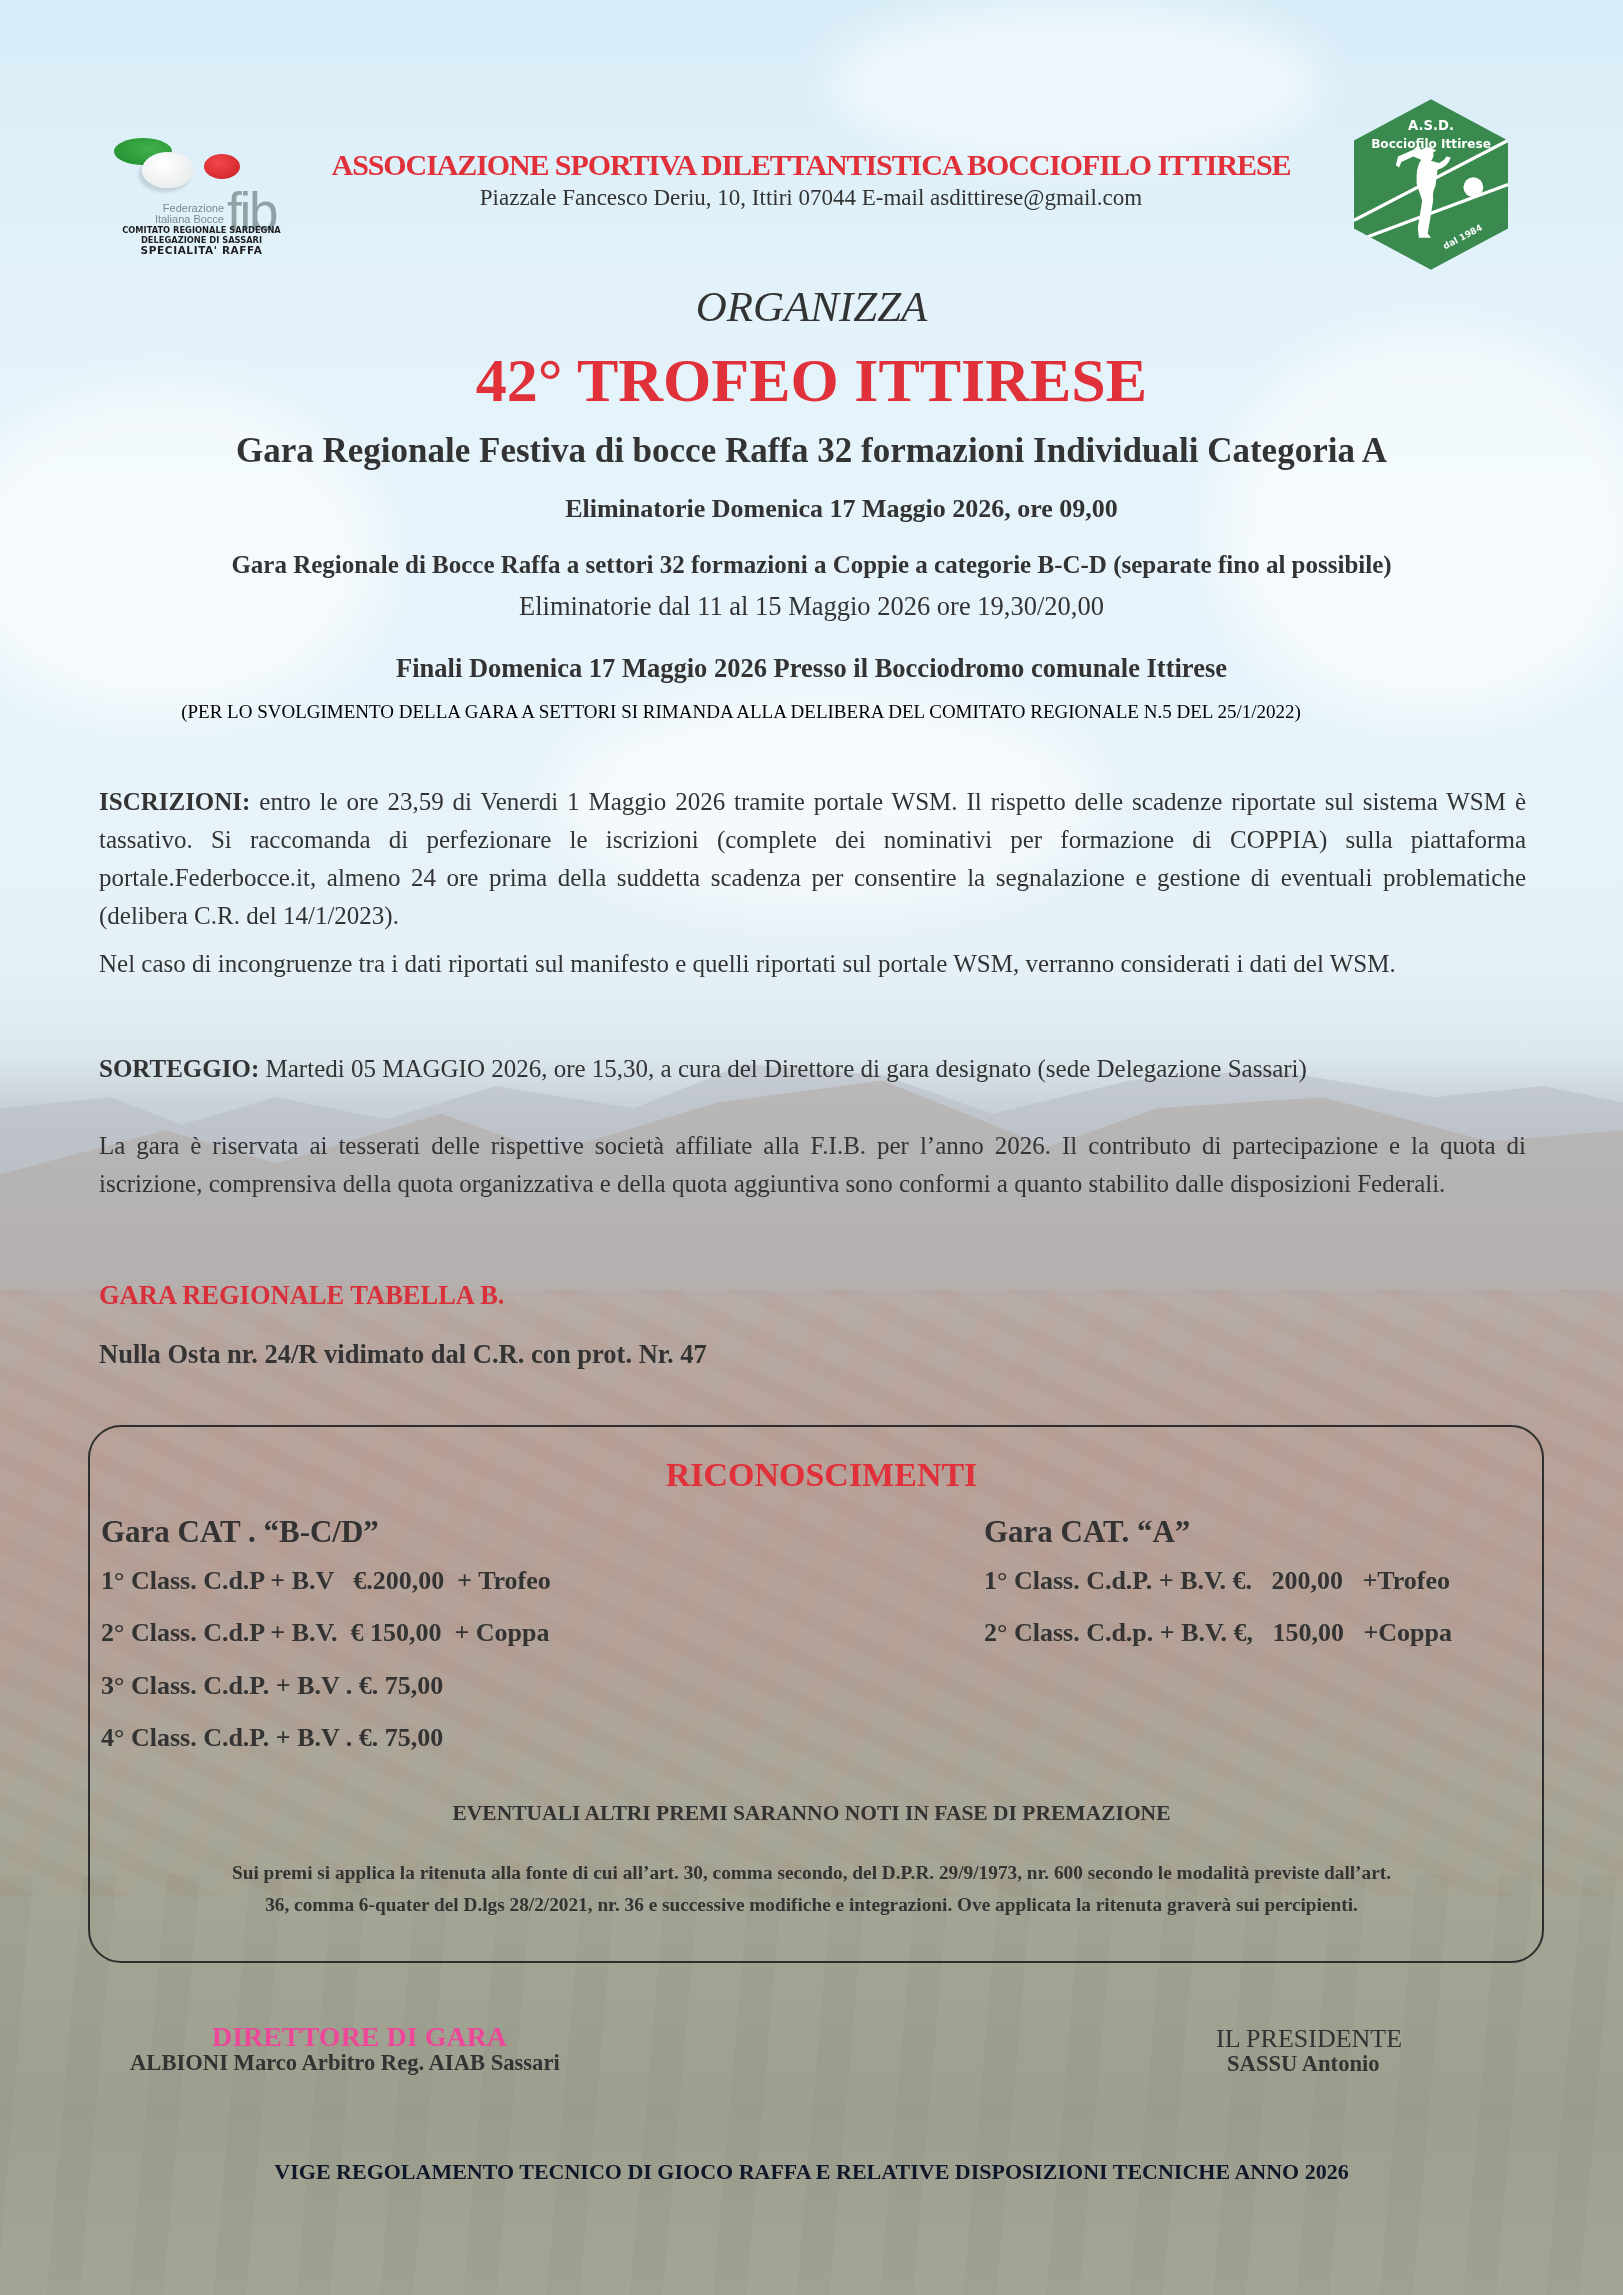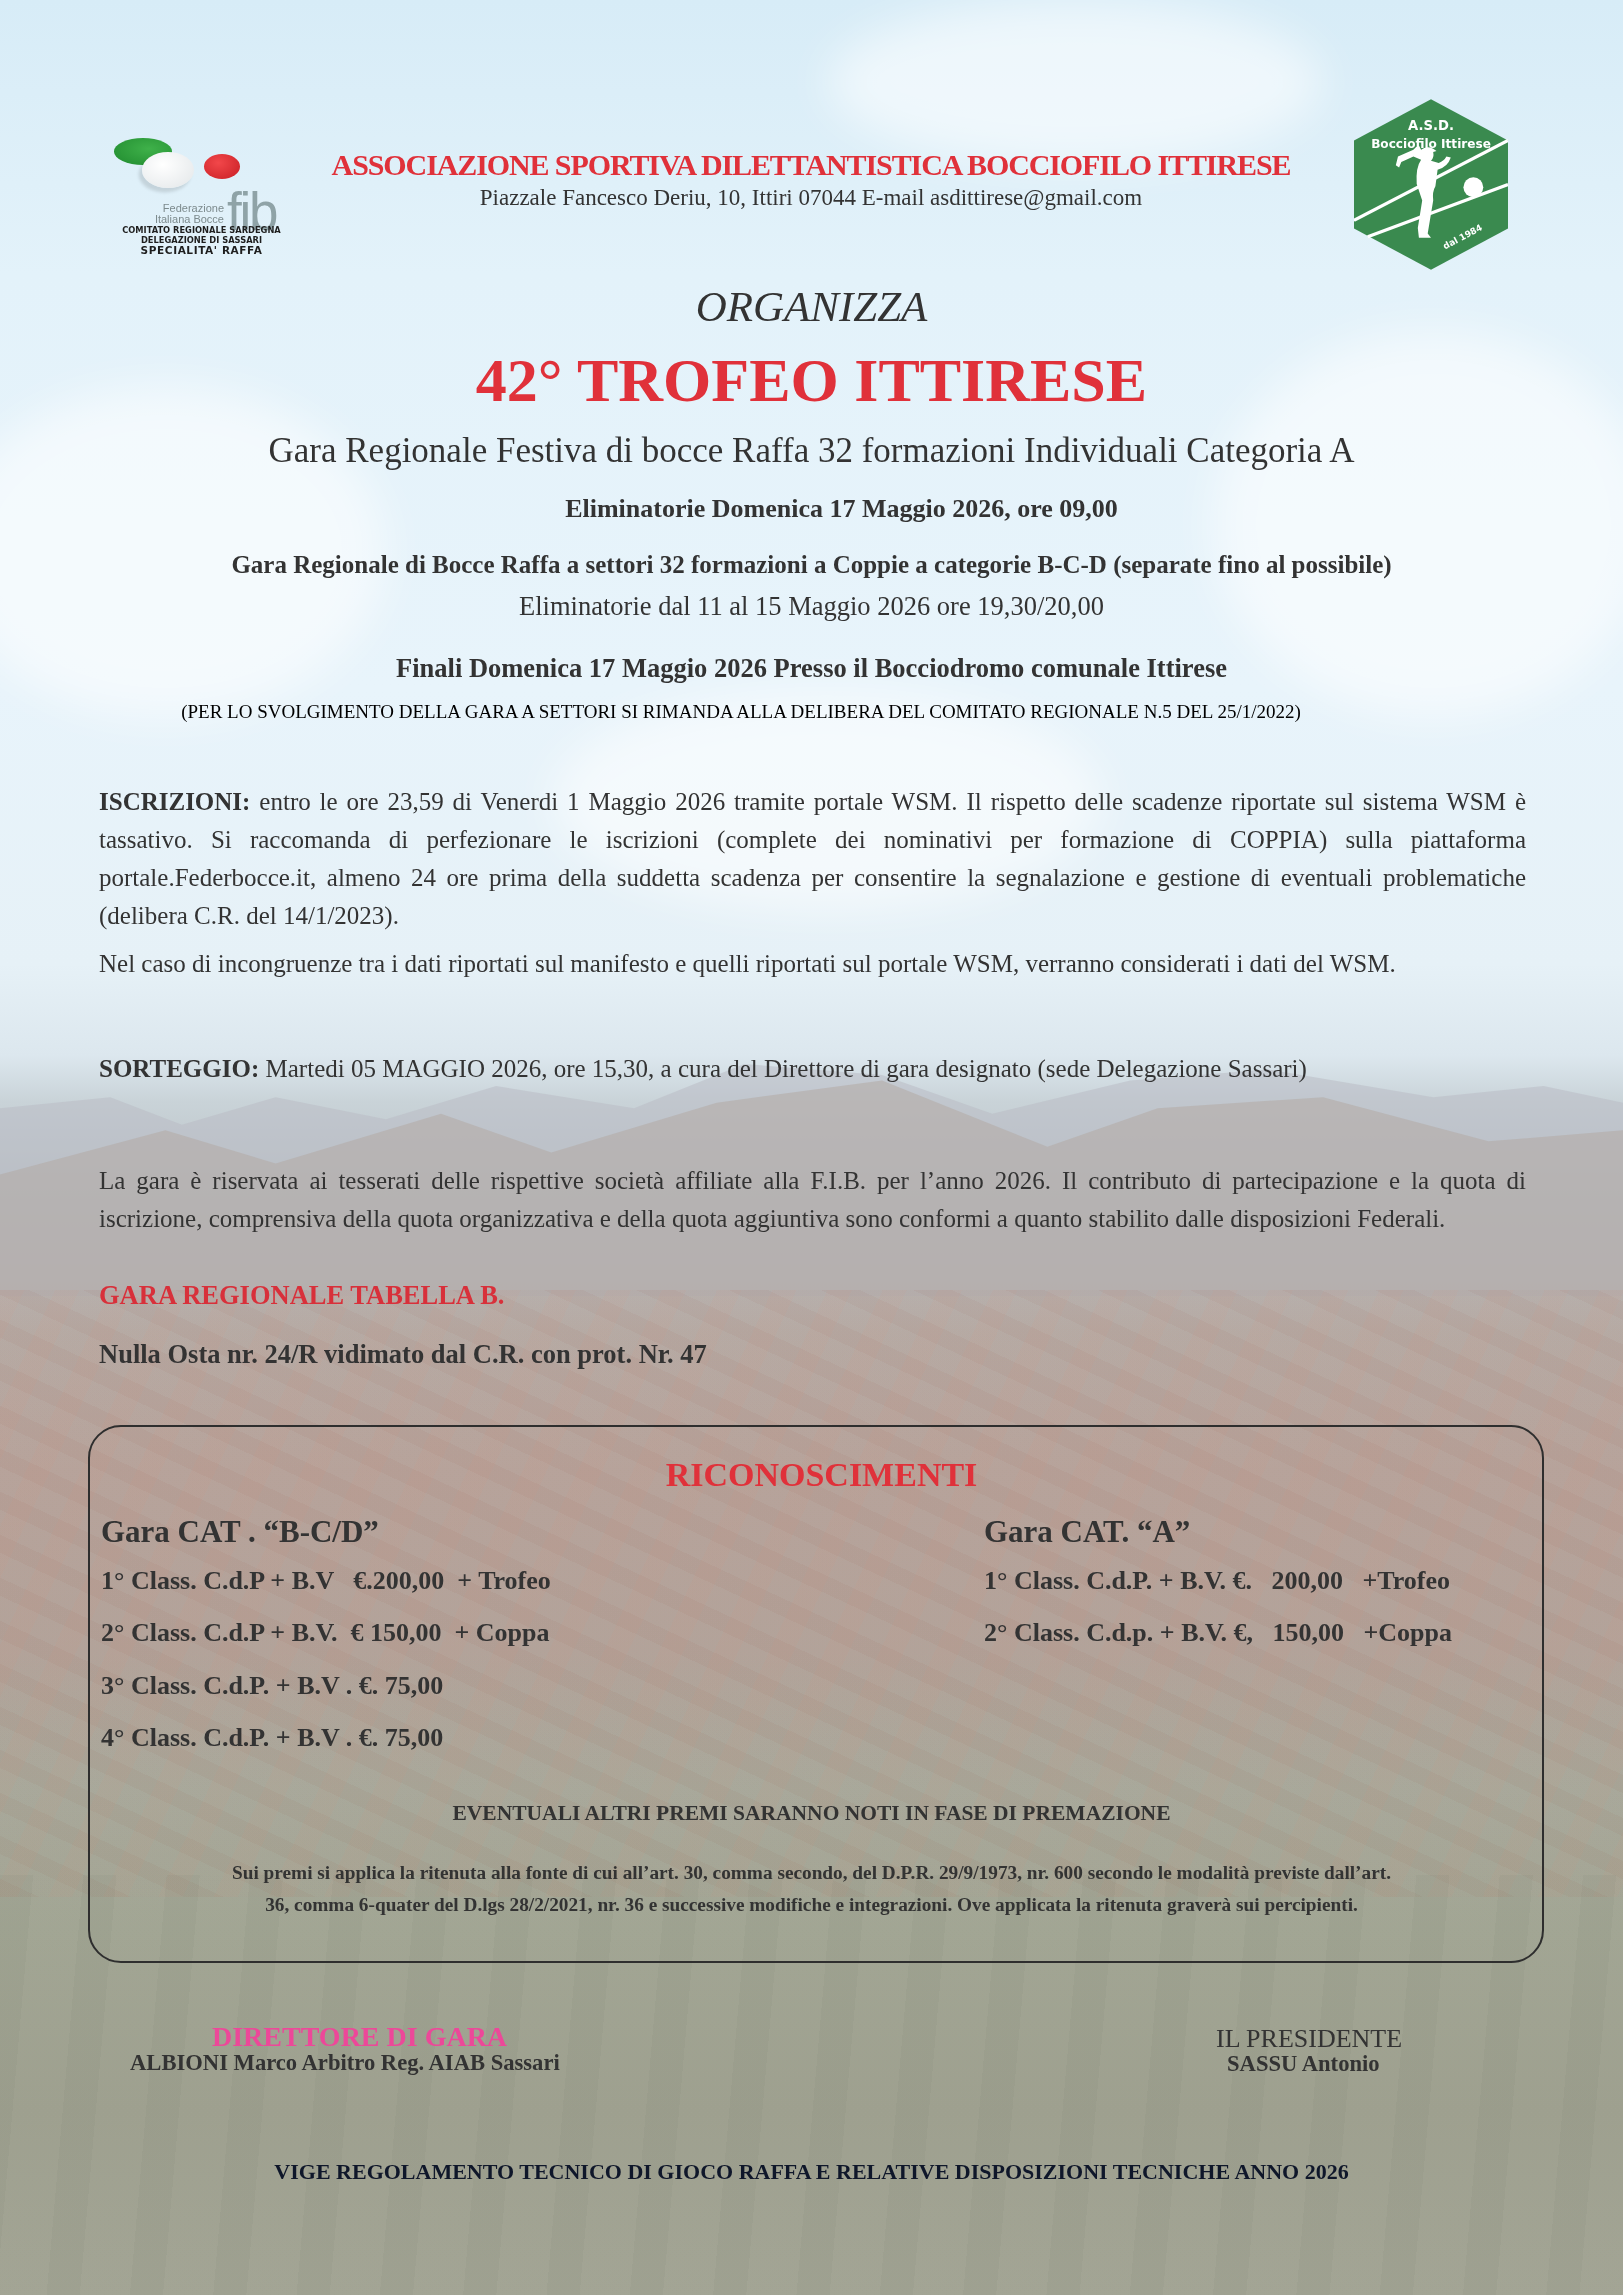--- a/index.html
+++ b/index.html
@@ -43,33 +43,33 @@
   .fib-sub2 { top:108px; font-size:8.3px; }
   .fib-sub3 { top:117px; font-size:10.5px; letter-spacing:0.6px; }
 
   .assoc { left:309px; top:148px; width:1004px; font-size:30px; font-weight:bold; color:#e0313a; letter-spacing:-1.1px; }
   .address { left:309px; top:185px; width:1004px; font-size:23px; color:#333; }
 
   .club-logo { left:1354px; top:99px; width:179px; height:171px; }
 
   .organizza { left:0; top:282px; width:1623px; font-size:43px; font-style:italic; color:#333; }
   .trofeo { left:0; top:345px; width:1623px; font-size:62px; font-weight:bold; color:#e0313a; }
-  .gara1 { left:0; top:431px; width:1623px; font-size:35px; font-weight:normal; color:#333; }
+  .gara1 { left:0; top:431px; width:1623px; font-size:35px; font-weight:bold; color:#333; }
   .elim1 { left:0; top:494px; width:1623px; font-size:26px; font-weight:bold; color:#333;margin-left:30px; }
   .gara2 { left:0; top:551px; width:1623px; font-size:25px; font-weight:bold; color:#333; }
   .elim2 { left:0; top:591px; width:1623px; font-size:26.5px; color:#333; }
   .finali { left:0; top:653px; width:1623px; font-size:26.5px; font-weight:bold; color:#333; }
   .note { left:0; top:701px; width:1482px; font-size:19px; color:#000000; }
 
   .para { left:99px; width:1427px; font-size:25px; line-height:38px; text-align:justify; color:#333; }
   .para b { font-weight:bold; }
   .p-iscr { top:783px; }
   .p-nel { top:945px; }
   .p-sort { top:1050px; }
-  .p-gara { top:1127px;margin-top:35px; }
+  .p-gara { top:1127px; }
 
   .tabella { left:99px; top:1280px; font-size:26.5px; font-weight:bold; color:#d8303a; }
   .nulla { left:99px; top:1339px; font-size:26.5px; font-weight:bold; color:#333; }
 
   .prize-box { left:88px; top:1425px; width:1456px; height:538px; border:2.8px solid #2e2e2e; border-radius:33px; box-sizing:border-box; }
   .ricon { left:10px; top:1456px; width:1623px; font-size:34px; font-weight:bold; color:#e0313a; }
   .cat-title { font-size:31px; font-weight:bold; color:#333; }
   .cat-bcd-title { left:101px; top:1514px; }
   .cat-a-title { left:984px; top:1514px; }
   .prize { font-size:26px; font-weight:bold; color:#333; white-space:pre; }

